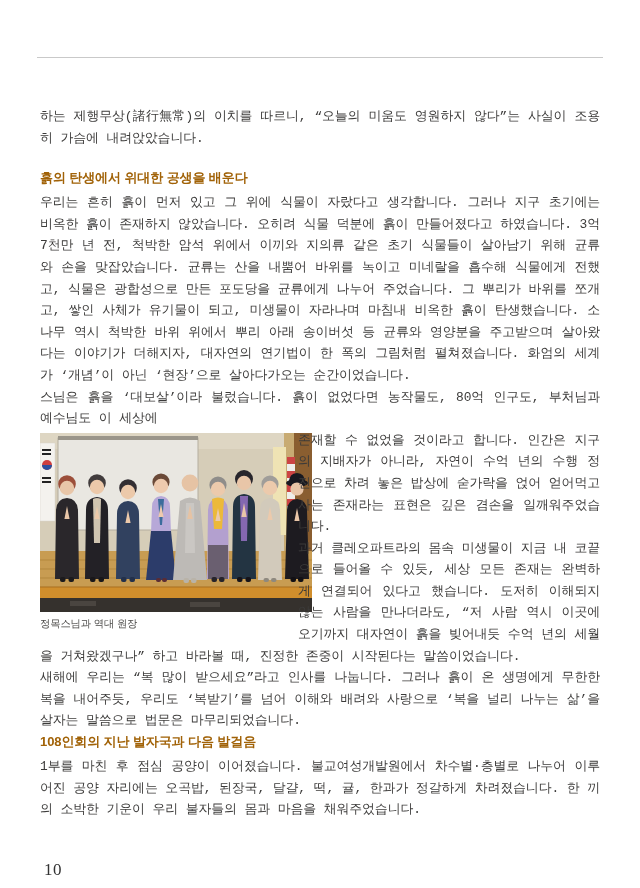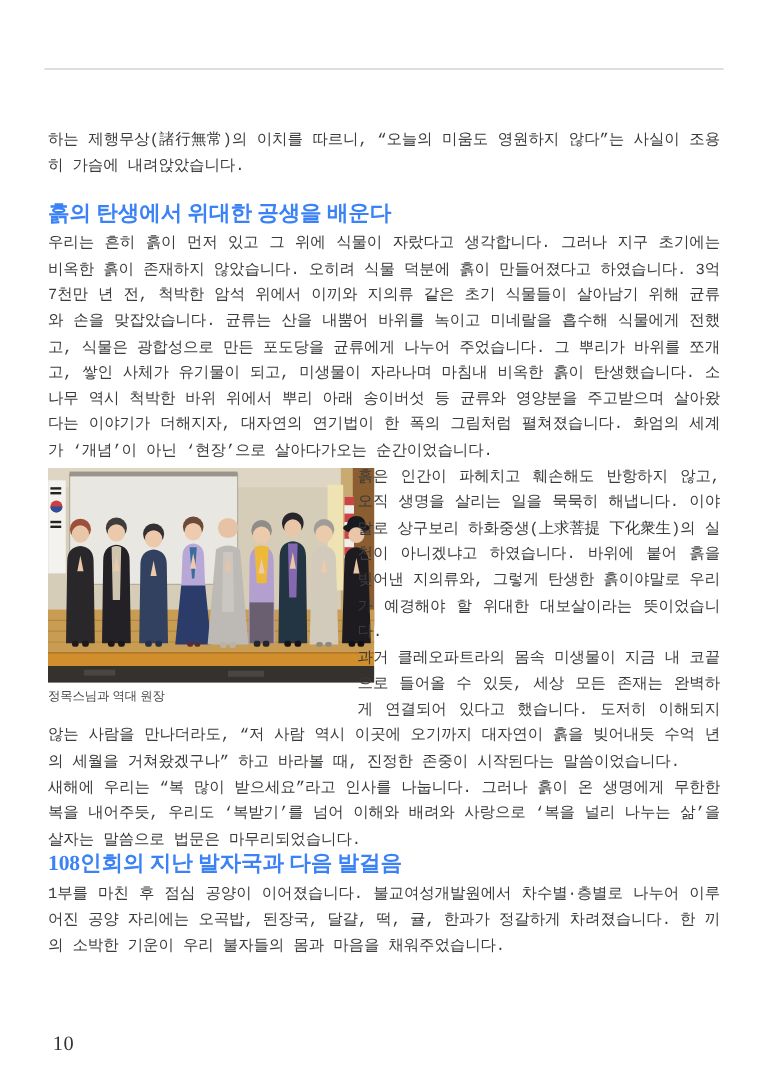--- a/index.html
+++ b/index.html
@@ -13,23 +13,23 @@
     border-top:1px solid #c9c9c9;
   }
   .content{
     position:absolute;left:40px;right:40px;top:106px;
     font-size:12.9px;line-height:21.6px;text-align:justify;
     letter-spacing:-0.1px;
   }
   .content p{margin:0;font-family:Liberation Mono, monospace;}
   p.intro-para{margin:0 0 19px 0;}
   h2.sec-heading{
-    font-family:Liberation Serif, serif;
-    font-size:18px;line-height:19px;font-weight:700;
-    color:#3b82f6;margin:0 0 5px 0;text-align:left;
+    font-family:Liberation Sans, sans-serif;
+    font-size:13px;line-height:19px;font-weight:700;
+    color:#a16207;margin:0 0 5px 0;text-align:left;
   }
   h2.sec-heading.second{}
   .photo-figure{
     float:left;width:248px;margin:3px 10px 2px 0;
   }
   .photo-figure svg{display:block;width:272px;height:179px;}
   .photo-caption{
     font-family:"Liberation Sans","DejaVu Sans",sans-serif;
     font-size:10.3px;line-height:13px;color:#4a4947;
     margin-top:5px;text-align:left;
@@ -45,20 +45,21 @@
 
 <div class="top-rule"></div>
 
 <div class="content">
 
   <p class="intro-para">하는 제행무상(諸行無常)의 이치를 따르니, “오늘의 미움도 영원하지 않다”는 사실이 조용히 가슴에 내려앉았습니다.</p>
 
   <h2 class="sec-heading">흙의 탄생에서 위대한 공생을 배운다</h2>
 
   <p>우리는 흔히 흙이 먼저 있고 그 위에 식물이 자랐다고 생각합니다. 그러나 지구 초기에는 비옥한 흙이 존재하지 않았습니다. 오히려 식물 덕분에 흙이 만들어졌다고 하였습니다. 3억 7천만 년 전, 척박한 암석 위에서 이끼와 지의류 같은 초기 식물들이 살아남기 위해 균류와 손을 맞잡았습니다. 균류는 산을 내뿜어 바위를 녹이고 미네랄을 흡수해 식물에게 전했고, 식물은 광합성으로 만든 포도당을 균류에게 나누어 주었습니다. 그 뿌리가 바위를 쪼개고, 쌓인 사체가 유기물이 되고, 미생물이 자라나며 마침내 비옥한 흙이 탄생했습니다. 소나무 역시 척박한 바위 위에서 뿌리 아래 송이버섯 등 균류와 영양분을 주고받으며 살아왔다는 이야기가 더해지자, 대자연의 연기법이 한 폭의 그림처럼 펼쳐졌습니다. 화엄의 세계가 ‘개념’이 아닌 ‘현장’으로 살아다가오는 순간이었습니다.</p>
+  <p>스님은 흙을 ‘대보살’이라 불렀습니다. 흙이 없었다면 농작물도, 80억 인구도, 부처님과 예수님도 이 세상에</p>
 
   <div class="photo-figure">
     <svg viewBox="0 0 272 179" aria-hidden="true">
 
       <rect x="0" y="0" width="272" height="130" fill="#d6cdb8"></rect>
       <rect x="0" y="0" width="272" height="16" fill="#ded6c3"></rect>
 
       <rect x="18" y="5" width="140" height="92" fill="#e9e7e1" stroke="#b4ae9f" stroke-width="1"></rect>
       <rect x="18" y="3" width="140" height="4" fill="#9a958a"></rect>
 
@@ -180,21 +181,21 @@
         <circle cx="0" cy="56" r="6.6" fill="#e9c6a8"></circle>
         <path d="M-12 146 L-10 78 Q-10 67 0 66 Q10 67 10 78 L12 146 Z" fill="#1d1b20"></path>
         <polygon points="-2.6,88 2.6,88 0,75" fill="#e9c6a8"></polygon>
         <rect x="-6.5" y="144" width="5.5" height="5" rx="2" fill="#121014"></rect>
           <rect x="1" y="144" width="5.5" height="5" rx="2" fill="#121014"></rect>
       </g>
     </svg>
     <div class="photo-caption">정목스님과 역대 원장</div>
   </div>
 
-  <p>흙은 인간이 파헤치고 훼손해도 반항하지 않고, 오직 생명을 살리는 일을 묵묵히 해냅니다. 이야말로 상구보리 하화중생(上求菩提 下化衆生)의 실천이 아니겠냐고 하였습니다. 바위에 붙어 흙을 빚어낸 지의류와, 그렇게 탄생한 흙이야말로 우리가 예경해야 할 위대한 대보살이라는 뜻이었습니다.</p>
+  <p>존재할 수 없었을 것이라고 합니다. 인간은 지구의 지배자가 아니라, 자연이 수억 년의 수행 정진으로 차려 놓은 밥상에 숟가락을 얹어 얻어먹고 사는 존재라는 표현은 깊은 겸손을 일깨워주었습니다.</p>
   <p>과거 클레오파트라의 몸속 미생물이 지금 내 코끝으로 들어올 수 있듯, 세상 모든 존재는 완벽하게 연결되어 있다고 했습니다. 도저히 이해되지 않는 사람을 만나더라도, “저 사람 역시 이곳에 오기까지 대자연이 흙을 빚어내듯 수억 년의 세월을 거쳐왔겠구나” 하고 바라볼 때, 진정한 존중이 시작된다는 말씀이었습니다.</p>
   <p>새해에 우리는 “복 많이 받으세요”라고 인사를 나눕니다. 그러나 흙이 온 생명에게 무한한 복을 내어주듯, 우리도 ‘복받기’를 넘어 이해와 배려와 사랑으로 ‘복을 널리 나누는 삶’을 살자는 말씀으로 법문은 마무리되었습니다.</p>
 
   <div class="clear"></div>
 
   <h2 class="sec-heading second">108인회의 지난 발자국과 다음 발걸음</h2>
   <p>1부를 마친 후 점심 공양이 이어졌습니다. 불교여성개발원에서 차수별·층별로 나누어 이루어진 공양 자리에는 오곡밥, 된장국, 달걀, 떡, 귤, 한과가 정갈하게 차려졌습니다. 한 끼의 소박한 기운이 우리 불자들의 몸과 마음을 채워주었습니다.</p>
 
 </div>
 

